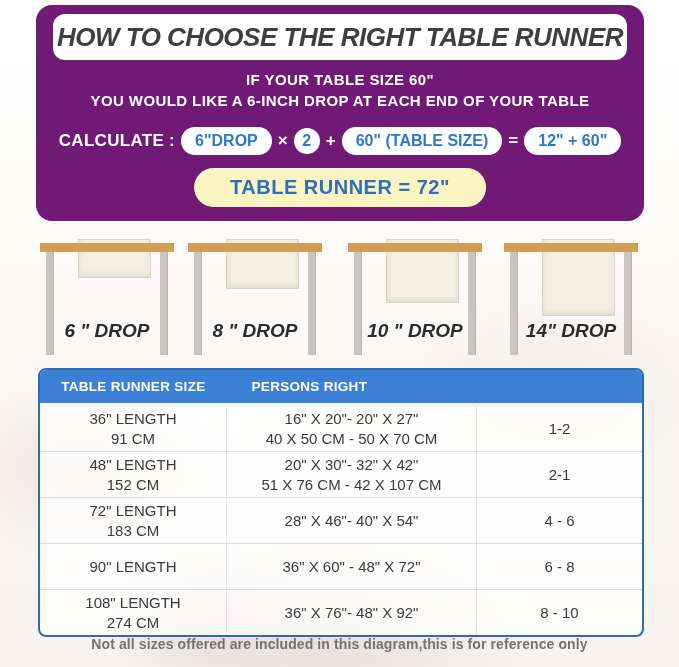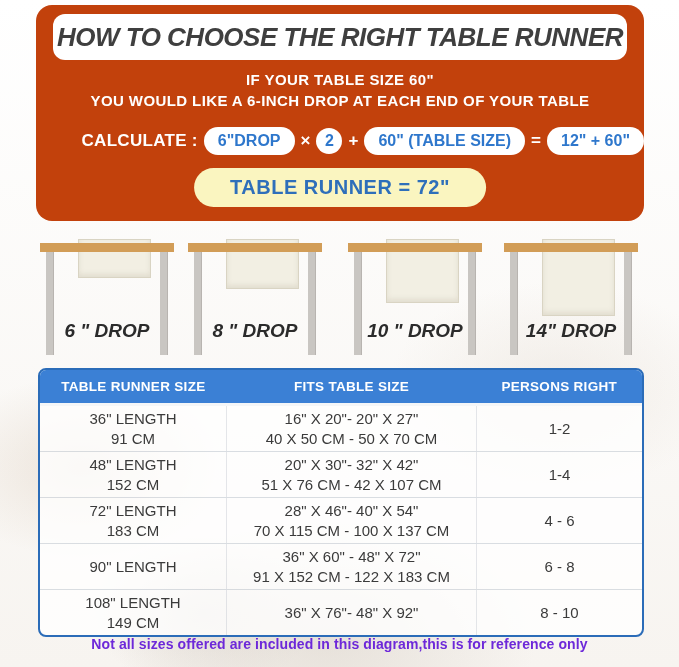--- a/index.html
+++ b/index.html
@@ -16,41 +16,41 @@
       radial-gradient(200px 130px at 12% 70%, rgba(214,196,176,.38), transparent 70%),
       radial-gradient(240px 150px at 82% 58%, rgba(224,214,202,.35), transparent 70%),
       radial-gradient(300px 170px at 48% 96%, rgba(206,196,184,.40), transparent 70%),
       radial-gradient(160px 110px at 30% 92%, rgba(196,186,176,.30), transparent 70%),
       linear-gradient(#ffffff, #f7f4f0);
   }
 
   
   .panel{
     position:absolute;left:36px;top:5px;width:608px;height:216px;
-    background:#c2410c;border-radius:16px;
+    background:#701a75;border-radius:16px;
   }
   .banner{
     position:absolute;left:17px;right:17px;top:9px;height:46px;
     background:#ffffff;border-radius:12px;
     display:flex;align-items:center;justify-content:center;
   }
   .banner-title{
     font-size:26px;font-weight:bold;font-style:italic;color:#3f3f3f;
     letter-spacing:-0.5px;white-space:nowrap;
   }
   .sub1,.sub2{
     position:absolute;left:0;right:0;text-align:center;color:#ffffff;
     font-weight:bold;letter-spacing:.4px;
   }
   .sub1{top:66px;font-size:15px;}
   .sub2{top:87px;font-size:15px;text-align:center;}
 
   .calc-row{
     position:absolute;left:0;right:0;top:122px;
-    display:flex;align-items:center;justify-content:flex-end;gap:6px;
+    display:flex;align-items:center;justify-content:center;gap:6px;
   }
   .calc-label{color:#fff;font-weight:bold;font-size:17px;letter-spacing:.3px;white-space:nowrap;}
   .pill{
     background:#ffffff;color:#2e77cc;font-weight:bold;font-size:16px;
     border-radius:999px;padding:5px 14px;white-space:nowrap;
   }
   .op{color:#ffffff;font-weight:bold;font-size:17px;}
   .circle{
     background:#ffffff;color:#2e77cc;font-weight:bold;font-size:16px;
     width:26px;height:26px;border-radius:50%;
@@ -101,21 +101,21 @@
     color:#3b3b3b;font-size:15px;
   }
   .st-row:last-child{border-bottom:none;}
   .st-row .c1,.st-row .c2{border-right:1px solid rgba(150,160,175,.25);align-self:stretch;
     display:flex;flex-direction:column;justify-content:center;}
   .st-row .c3{display:flex;align-items:center;justify-content:center;}
   .cell-line{text-align:center;line-height:1.3;white-space:nowrap;}
 
   .footnote{
     position:absolute;left:0;right:0;top:636px;text-align:center;
-    font-size:14px;font-weight:bold;color:#6d28d9;letter-spacing:.1px;
+    font-size:14px;font-weight:bold;color:#737373;letter-spacing:.1px;
   }
 </style>
 </head>
 <body>
 
 <div class="backdrop"></div>
 
 <div class="panel">
   <div class="banner">
     <span class="banner-title">HOW TO CHOOSE THE RIGHT TABLE RUNNER</span>
@@ -162,21 +162,20 @@
   <div class="runner"></div>
   <div class="top"></div>
   <div class="leg l"></div>
   <div class="leg r"></div>
   <div class="drop-label">14" DROP</div>
 </div>
 
 <div class="size-table">
   <div class="st-header">
     <div class="c1">TABLE RUNNER SIZE</div>
-    <div class="c2">FITS TABLE SIZE</div>
     <div class="c3">PERSONS RIGHT</div>
   </div>
 
   <div class="st-row">
     <div class="c1">
       <div class="cell-line">36" LENGTH</div>
       <div class="cell-line">91 CM</div>
     </div>
     <div class="c2">
       <div class="cell-line">16" X 20"- 20" X 27"</div>
@@ -187,50 +186,48 @@
 
   <div class="st-row">
     <div class="c1">
       <div class="cell-line">48" LENGTH</div>
       <div class="cell-line">152 CM</div>
     </div>
     <div class="c2">
       <div class="cell-line">20" X 30"- 32" X 42"</div>
       <div class="cell-line">51 X 76 CM - 42 X 107 CM</div>
     </div>
-    <div class="c3">1-4</div>
+    <div class="c3">2-1</div>
   </div>
 
   <div class="st-row">
     <div class="c1">
       <div class="cell-line">72" LENGTH</div>
       <div class="cell-line">183 CM</div>
     </div>
     <div class="c2">
       <div class="cell-line">28" X 46"- 40" X 54"</div>
-      <div class="cell-line">70 X 115 CM - 100 X 137 CM</div>
     </div>
     <div class="c3">4 - 6</div>
   </div>
 
   <div class="st-row">
     <div class="c1">
       <div class="cell-line">90" LENGTH</div>
     </div>
     <div class="c2">
       <div class="cell-line">36" X 60" - 48" X 72"</div>
-      <div class="cell-line">91 X 152 CM - 122 X 183 CM</div>
     </div>
     <div class="c3">6 - 8</div>
   </div>
 
   <div class="st-row">
     <div class="c1">
       <div class="cell-line">108" LENGTH</div>
-      <div class="cell-line">149 CM</div>
+      <div class="cell-line">274 CM</div>
     </div>
     <div class="c2">
       <div class="cell-line">36" X 76"- 48" X 92"</div>
     </div>
     <div class="c3">8 - 10</div>
   </div>
 </div>
 
 <div class="footnote">Not all sizes offered are included in this diagram,this is for reference only</div>
 

